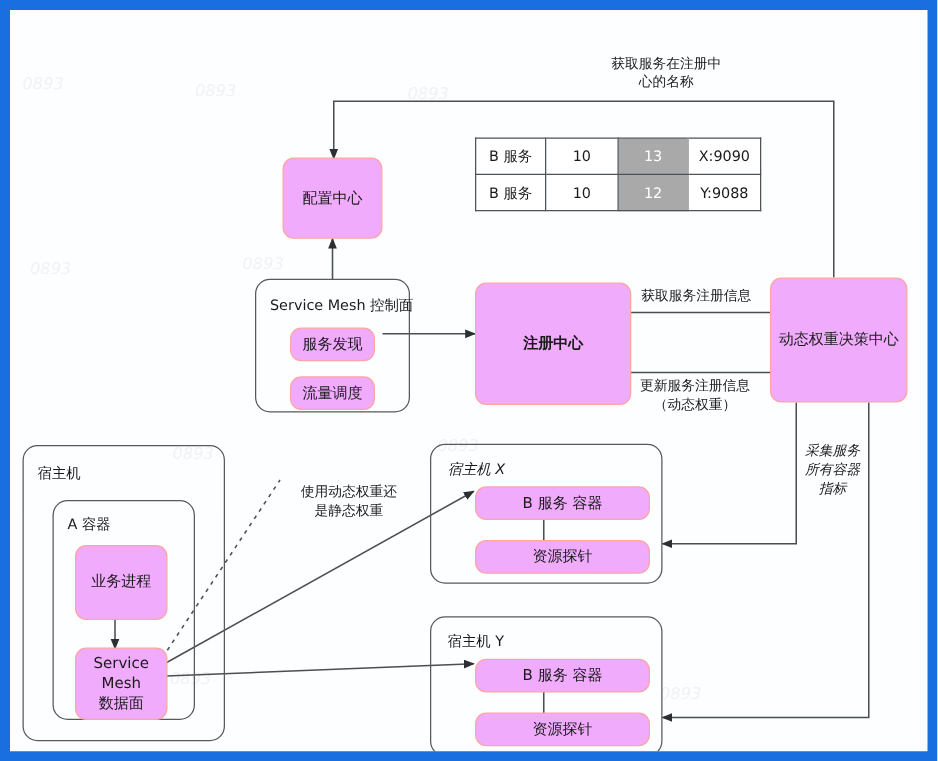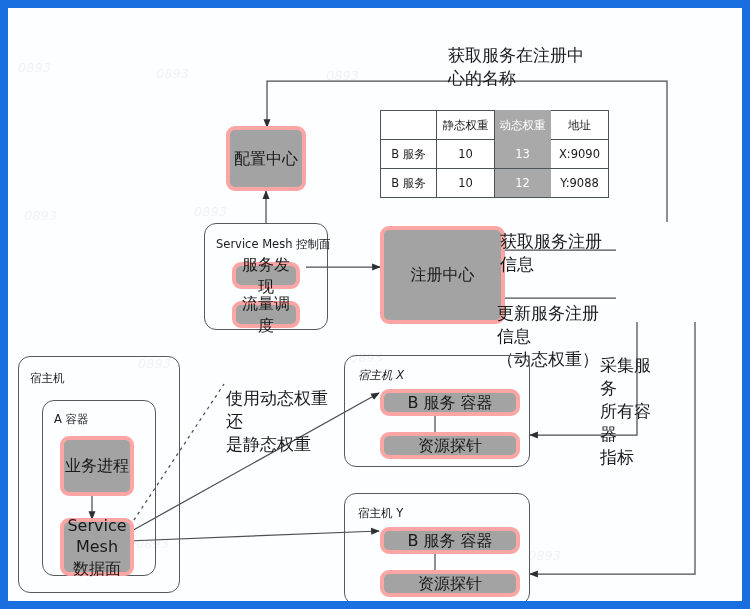--- a/index.html
+++ b/index.html
@@ -20,49 +20,50 @@
     left: 8px;
     top: 8px;
     width: 734px;
     height: 593px;
     background: #fdfeff;
     overflow: hidden;
   }
   .node {
     position: absolute;
     box-sizing: border-box;
-    border: 4px solid #fca5a5;
+    border: 1px solid #fca5a5;
     border-radius: 9px;
-    background: #a3a3a3;
+    background: #f0abfc;
     color: #1a1a1a;
     display: flex;
     align-items: center;
     justify-content: center;
     text-align: center;
     line-height: 1.32;
-    font-size: 16px;
+    font-size: 12px;
     white-space: pre-line;
   }
   .group {
     position: absolute;
     box-sizing: border-box;
     border: 1px solid #555a5e;
     border-radius: 12px;
     background: transparent;
   }
   .group-label {
     position: absolute;
     font-size: 11.5px;
     color: #1a1a1a;
     white-space: nowrap;
   }
   .edge-label {
     position: absolute;
-    font-size: 17px;
-    color: #1a1a1a;
+    font-size: 11px;
+    color: #1a1a1a;
+    text-align: center;
     line-height: 1.35;
     white-space: pre-line;
   }
   .tbl {
     position: absolute;
     border-collapse: collapse;
     background: #ffffff;
     font-size: 11.5px;
     color: #1a1a1a;
   }
@@ -165,26 +166,20 @@
 
         <path d="M 122,518 L 216,376" stroke-dasharray="3 4"></path>
       </g>
     </svg>
 
     <div class="edge-label" style="left:440px; top:36px; width:170px;">获取服务在注册中
 心的名称</div>
 
     <table class="tbl" style="left:372px; top:102px;">
       <tbody>
-        <tr>
-          <td class="c0"></td>
-          <td class="c1">静态权重</td>
-          <td class="c2 hilite-top">动态权重</td>
-          <td class="c3">地址</td>
-        </tr>
         <tr>
           <td class="c0">B 服务</td>
           <td class="c1">10</td>
           <td class="c2 hilite">13</td>
           <td class="c3">X:9090</td>
         </tr>
         <tr>
           <td class="c0">B 服务</td>
           <td class="c1">10</td>
           <td class="c2 hilite">12</td>
@@ -193,28 +188,29 @@
       </tbody>
     </table>
 
     <div class="node" style="left:218px; top:118px; width:80px; height:65px;">配置中心</div>
 
     <div class="group" style="left:196px; top:215px; width:124px; height:107px;"></div>
     <div class="group-label" style="left:208px; top:229px;text-align:center;">Service Mesh 控制面</div>
     <div class="node" style="left:224px; top:254px; width:68px; height:27px;">服务发现</div>
     <div class="node" style="left:224px; top:293px; width:68px; height:27px;">流量调度</div>
 
-    <div class="node" style="left:372px; top:218px; width:125px; height:98px;">注册中心</div>
-
+    <div class="node" style="left:372px; top:218px; width:125px; height:98px;font-weight:bold;">注册中心</div>
+
+    <div class="node" style="left:608px; top:214px; width:110px; height:100px;">动态权重决策中心</div>
 
     <div class="edge-label" style="left:492px; top:222px; width:114px;">获取服务注册信息</div>
     <div class="edge-label" style="left:489px; top:294px; width:118px;">更新服务注册信息
 （动态权重）</div>
 
-    <div class="edge-label" style="left:592px; top:346px; width:64px;">采集服务
+    <div class="edge-label" style="left:626px; top:346px; width:64px;font-style:italic;">采集服务
 所有容器
 指标</div>
 
     <div class="edge-label" style="left:218px; top:379px; width:106px;">使用动态权重还
 是静态权重</div>
 
     <div class="group" style="left:10px; top:348px; width:162px; height:237px;"></div>
     <div class="group-label" style="left:22px; top:363px;">宿主机</div>
 
     <div class="group" style="left:34px; top:392px; width:114px; height:176px;"></div>

